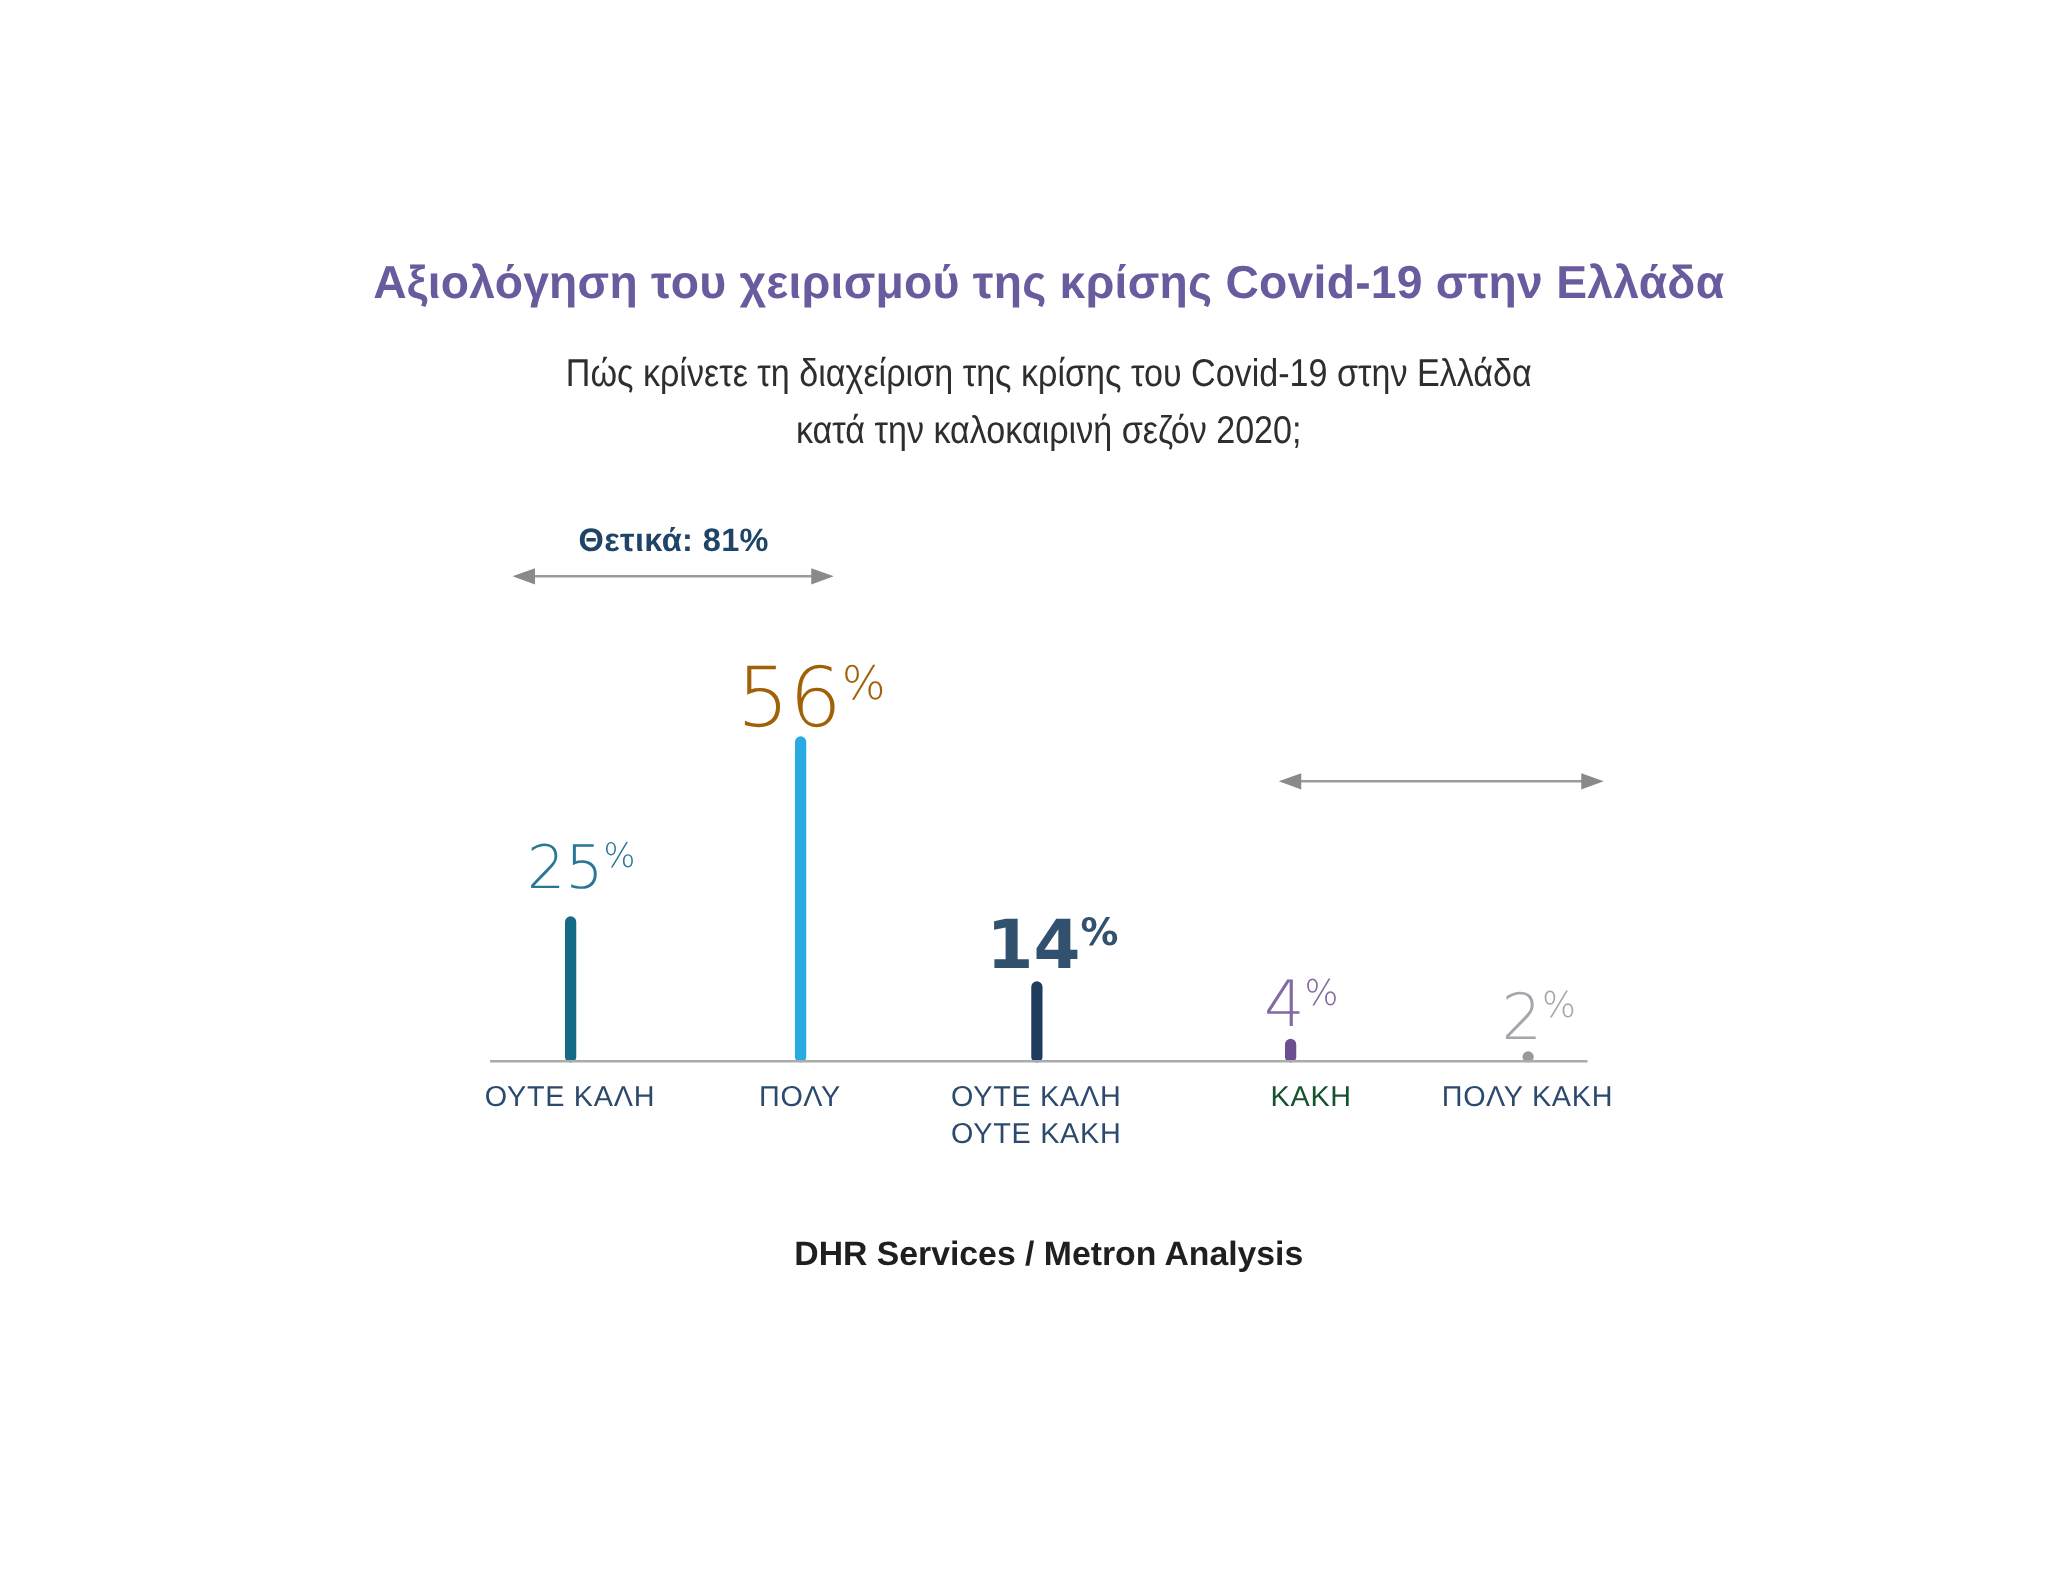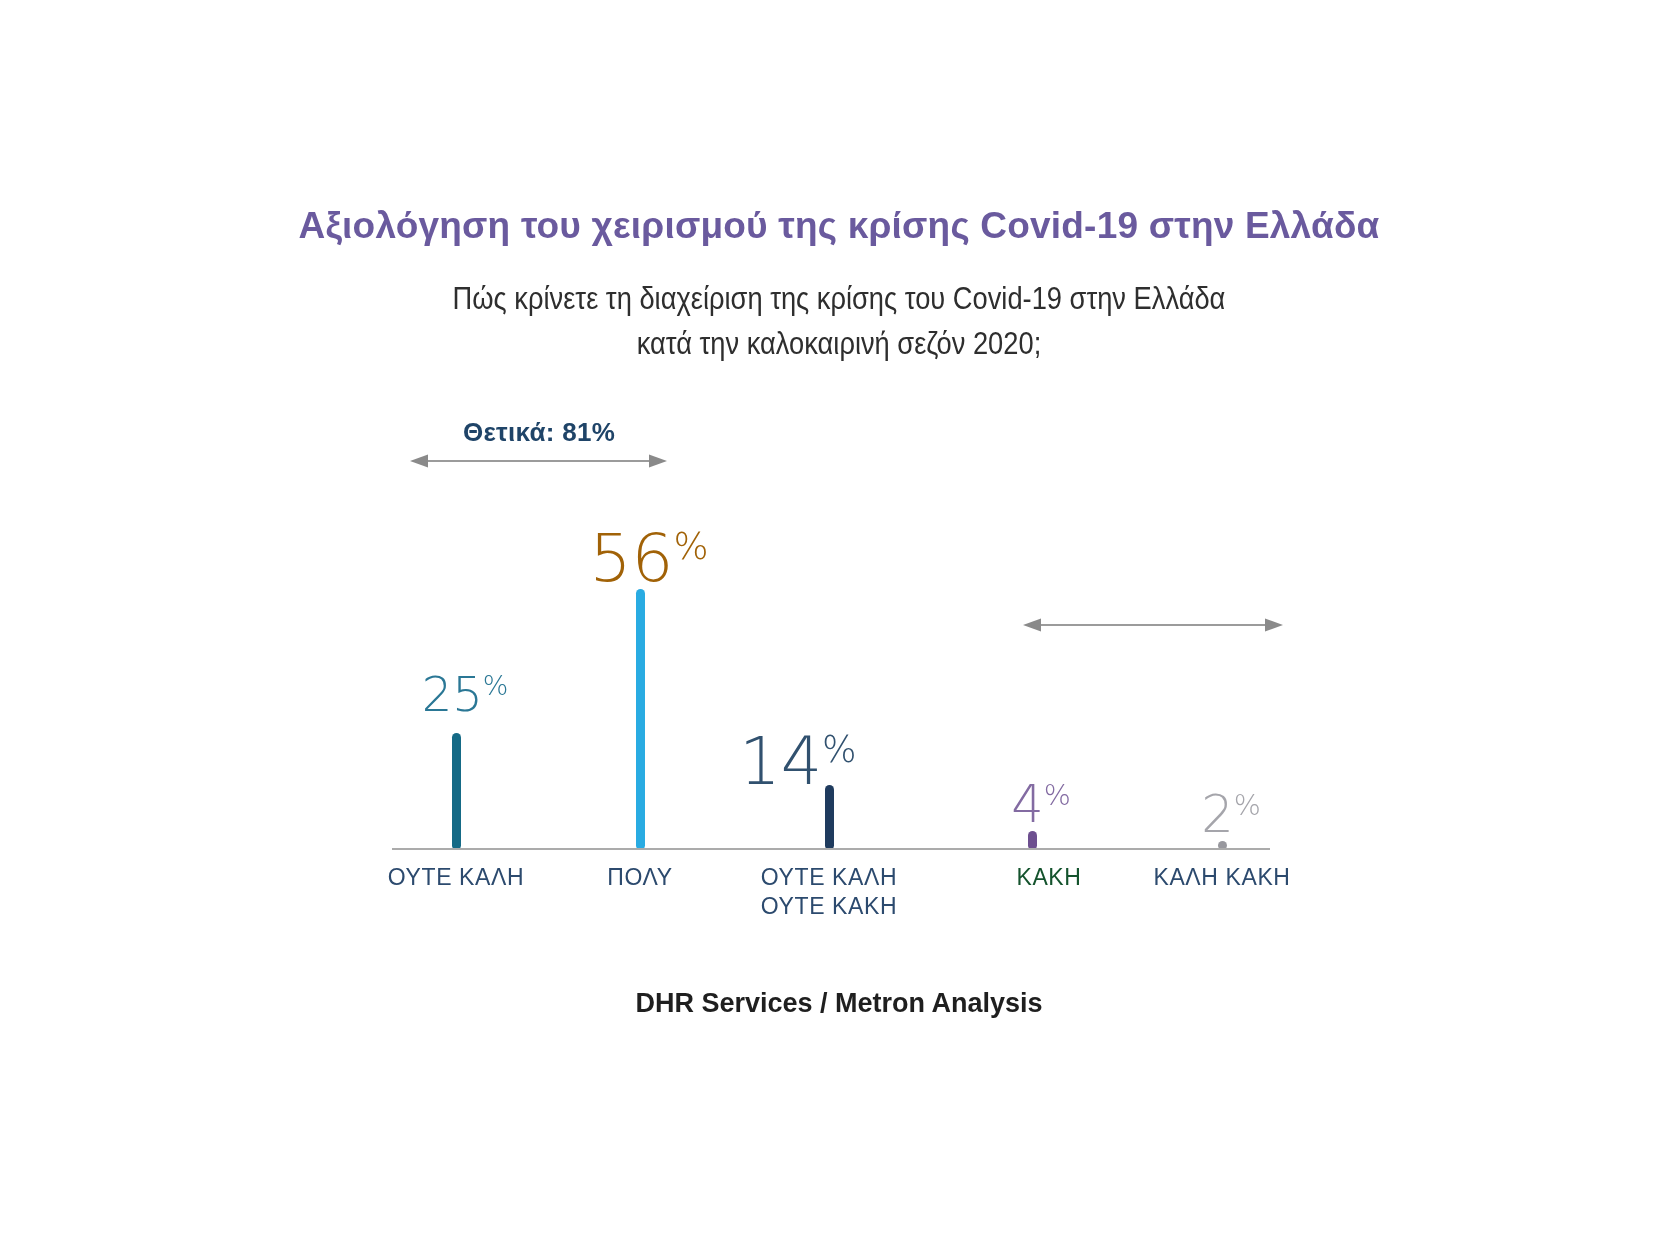--- a/index.html
+++ b/index.html
@@ -72,28 +72,28 @@
   </svg>
 
   <div id="chart">
       <div class="bar" style="left: 439.5px; top: 733px; width: 9px; height: 117px; background: rgb(21, 106, 134);"></div>
       <div class="val" style="left: 343px; top: 670px; font-size: 48px; color: rgb(42, 119, 149);"><span>25</span><span class="pct">%</span></div>
       <div class="cat" style="left: 324px; color: rgb(44, 74, 110);">ΟΥΤΕ ΚΑΛΗ</div>
       <div class="bar" style="left: 623.5px; top: 589px; width: 9px; height: 261px; background: rgb(41, 171, 226);"></div>
       <div class="val" style="left: 527px; top: 526px; font-size: 66px; color: #a16207;"><span>56</span><span class="pct">%</span></div>
       <div class="cat" style="left: 508px; color: rgb(44, 74, 110);">ΠΟΛΥ</div>
       <div class="bar" style="left: 812.5px; top: 785px; width: 9px; height: 65px; background: rgb(31, 59, 94);"></div>
-      <div class="val" style="left: 676px; top: 729px; font-size: 65px; color: rgb(49, 81, 111);"><span>14</span><span class="pct">%</span></div>
+      <div class="val" style="left: 720px; top: 729px; font-size: 54px; color: rgb(49, 81, 111); font-weight: bold;"><span>14</span><span class="pct">%</span></div>
       <div class="cat" style="left: 697px; color: rgb(44, 74, 110);">ΟΥΤΕ ΚΑΛΗ
 ΟΥΤΕ ΚΑΚΗ</div>
       <div class="bar" style="left: 1015.5px; top: 831px; width: 9px; height: 19px; background: rgb(109, 79, 143);"></div>
       <div class="val" style="left: 919px; top: 779px; font-size: 51px; color: rgb(131, 107, 162);"><span>4</span><span class="pct">%</span></div>
       <div class="cat" style="left: 917px; color: #14532d;">ΚΑΚΗ</div>
       <div class="bar" style="left: 1205.5px; top: 841px; width: 9px; height: 9px; background: rgb(152, 152, 158);"></div>
       <div class="val" style="left: 1109px; top: 789px; font-size: 51px; color: rgb(165, 165, 171);"><span>2</span><span class="pct">%</span></div>
-      <div class="cat" style="left: 1090px; color: rgb(44, 74, 110);">ΚΑΛΗ ΚΑΚΗ</div>
+      <div class="cat" style="left: 1090px; color: rgb(44, 74, 110);">ΠΟΛΥ ΚΑΚΗ</div>
     </div>
 
   <div id="axis-line" style="background: rgb(171, 171, 171);"></div>
 
   <div class="footer" style="color: rgb(31, 31, 31);">DHR Services / Metron Analysis</div>
 
 </div>
 
 </body></html>

